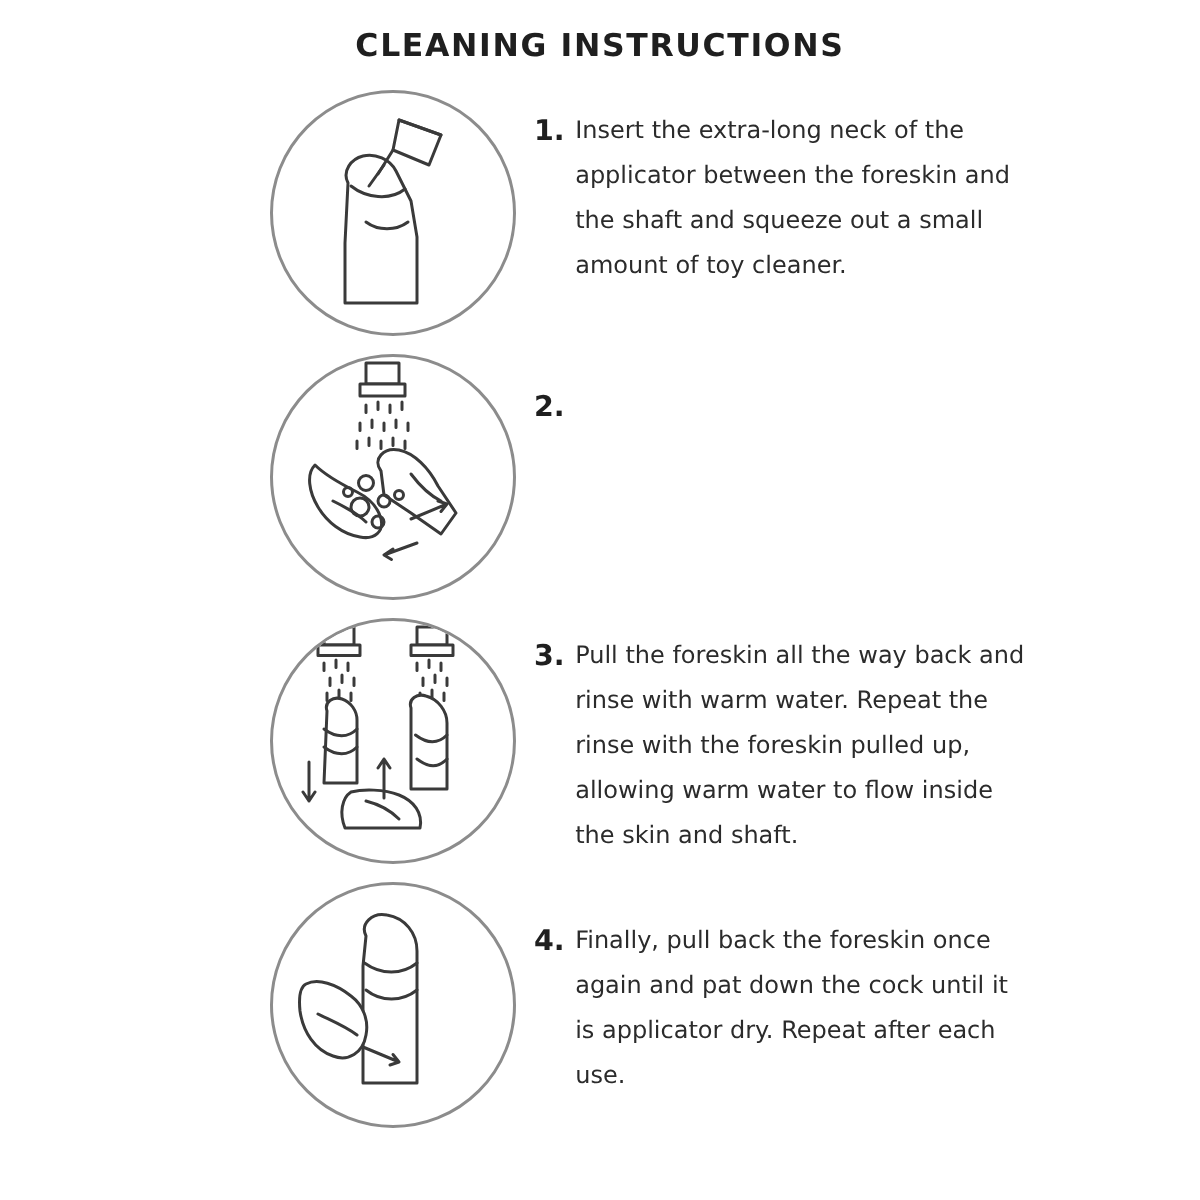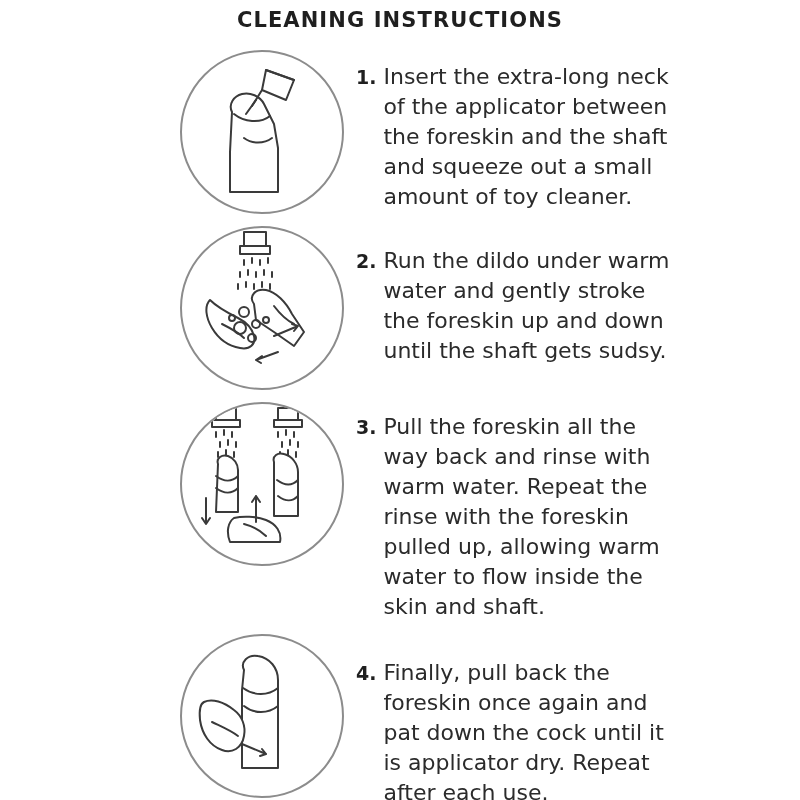--- a/index.html
+++ b/index.html
@@ -20,21 +20,21 @@
     height: 800px;
     box-sizing: border-box;
   }
   .title {
     text-align: center;
     font-family: "DejaVu Sans", sans-serif;
     font-weight: bold;
     font-size: 21px;
     letter-spacing: 1.1px;
     color: #1f1f1f;
-    padding-top: 8px;
+    padding-top: 18px;
     margin: 0;
   }
   .steps {
     margin-top: 18px;
   }
   .step {
     display: flex;
     align-items: flex-start;
     margin-bottom: 12px;
   }
@@ -65,21 +65,21 @@
   }
   .num {
     font-size: 19px;
     font-weight: bold;
     color: #1f1f1f;
     line-height: 30px;
     padding-right: 7px;
     white-space: nowrap;
   }
   .body-text {
-    font-size: 22px;
+    font-size: 16px;
     line-height: 30px;
     color: #2b2b2b;
     max-width: 300px;
   }
   
   .step-1 { margin-top: 6px; }
   .step-1 .text-col { padding-top: 12px; }
   .step-2 .text-col { padding-top: 20px; }
   .step-3 .text-col { padding-top: 10px; }
   .step-4 .text-col { padding-top: 24px; }
@@ -148,21 +148,20 @@
               <circle cx="50" cy="90" r="3"></circle>
 
               <path d="M92 108 L116 98 M110 96 L116 98 L112 103"></path>
               <path d="M96 124 L74 132 M80 128 L74 132 L79 135"></path>
             </g>
           </svg>
         </div>
       </div>
       <div class="text-col">
         <span class="num">2.</span>
-        <span class="body-text">Run the dildo under warm water and gently stroke the foreskin up and down until the shaft gets sudsy.</span>
       </div>
     </div>
 
     <div class="step step-3">
       <div class="illus">
         <div class="circle">
           <svg width="156" height="156" viewBox="0 0 156 156">
             <g fill="none" stroke="#3a3a3a" stroke-width="2" stroke-linecap="round" stroke-linejoin="round">
 
               <rect x="34" y="4" width="20" height="12" fill="#ffffff"></rect>

